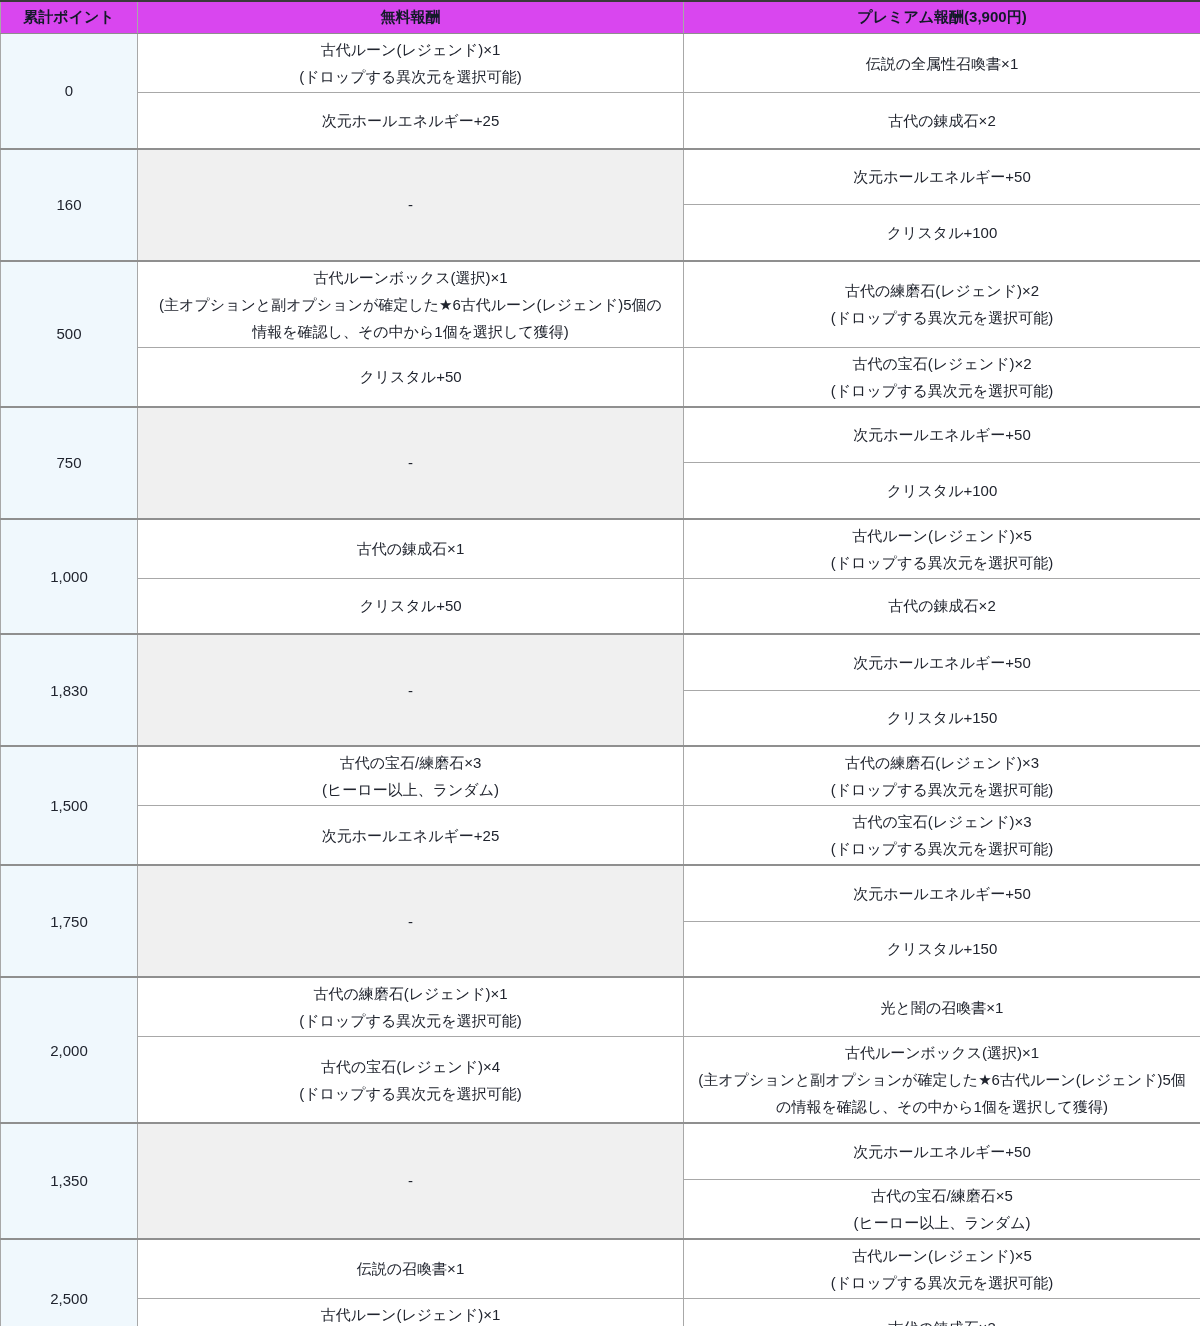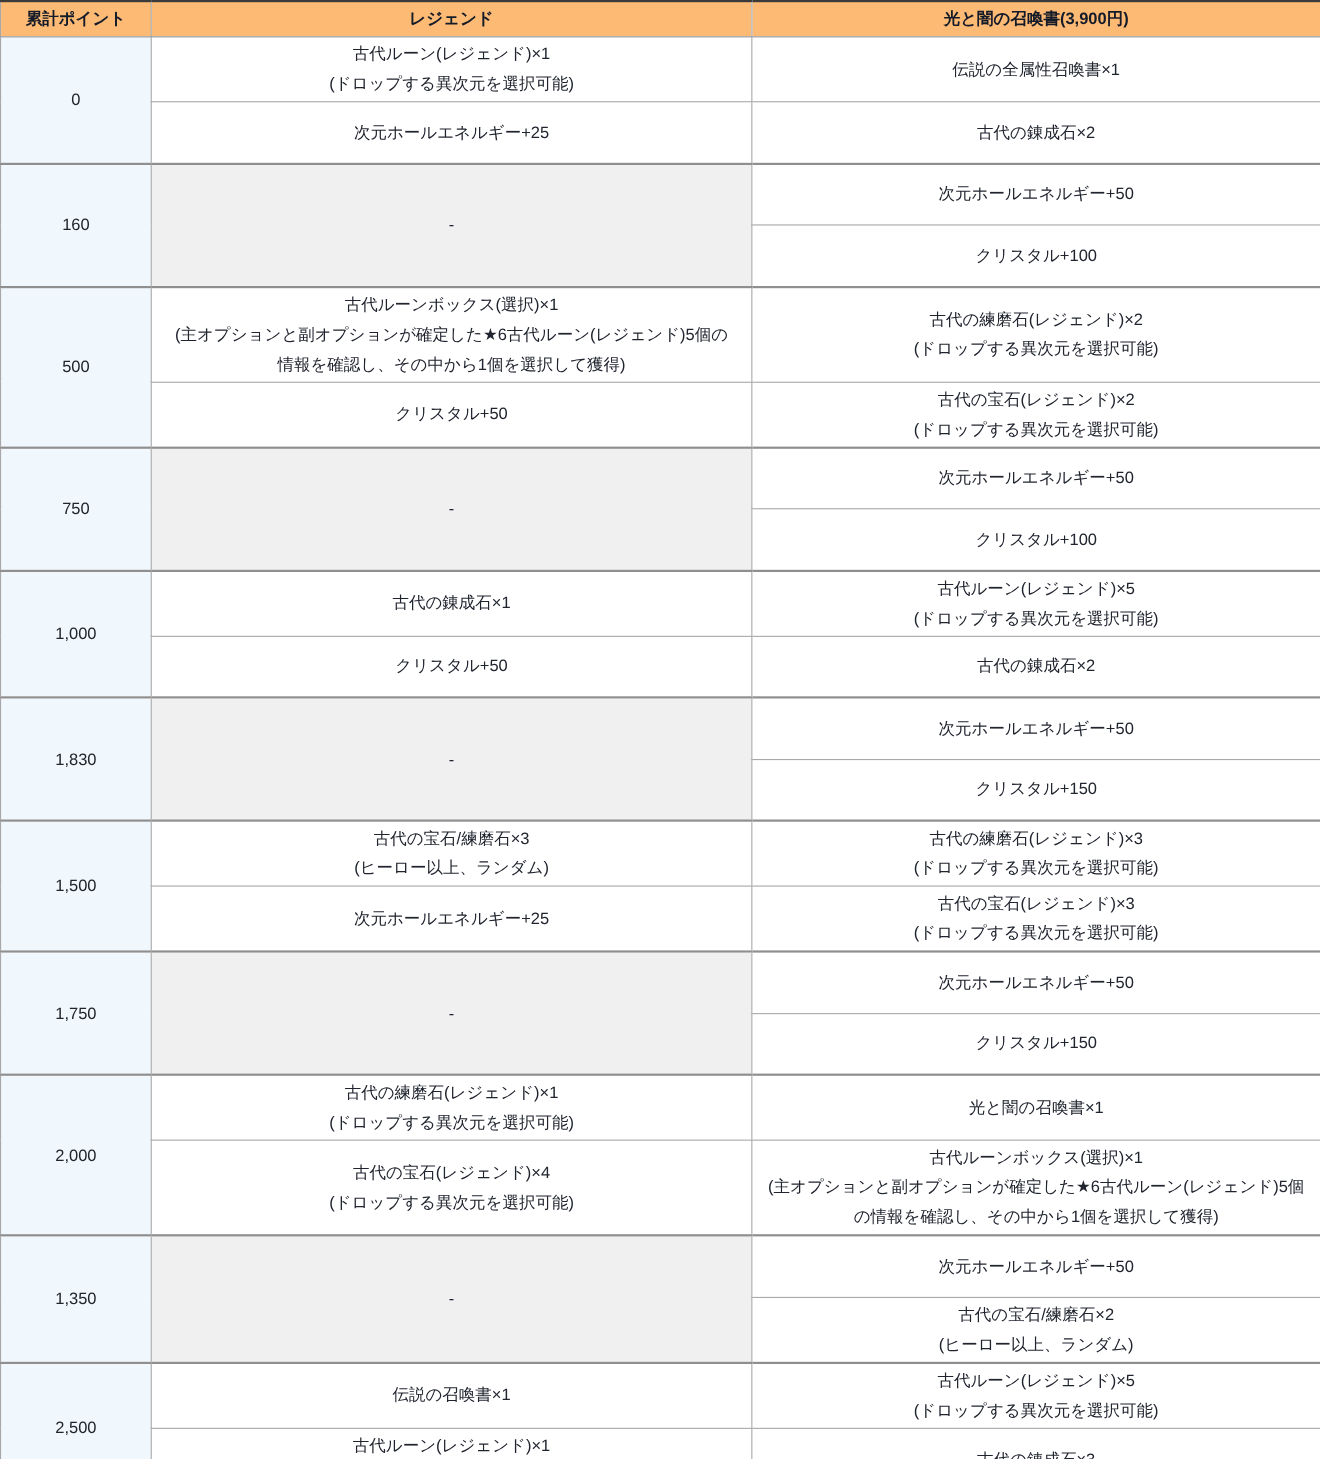--- a/index.html
+++ b/index.html
@@ -23,21 +23,21 @@
   table.rewards td {
     border: 1px solid #a8a8a8;
     text-align: center;
     vertical-align: middle;
     padding: 2px 10px;
     line-height: 27px;
     white-space: pre-line;
     overflow: hidden;
   }
   table.rewards thead th {
-    background: #fdba74;
+    background: #d946ef;
     color: #131a28;
     font-weight: bold;
     line-height: normal;
     padding: 6px 8px;
     height: 17px;
     border-top: 2px solid #3a3a3a;
     border-bottom: 1px solid #8f8f8f;
   }
   table.rewards tbody tr {
     height: 56px;
@@ -67,22 +67,22 @@
 <div class="page">
   <table class="rewards">
     <colgroup>
       <col style="width:137px">
       <col style="width:546px">
       <col style="width:517px">
     </colgroup>
     <thead>
       <tr>
         <th>累計ポイント</th>
-        <th>レジェンド</th>
-        <th>光と闇の召喚書(3,900円)</th>
+        <th>無料報酬</th>
+        <th>プレミアム報酬(3,900円)</th>
       </tr>
     </thead>
     <tbody id="rows-body">
         <tr class="group-start">
           <td class="cell-points" rowspan="2">0</td>
           <td class="cell-free">古代ルーン(レジェンド)×1
 (ドロップする異次元を選択可能)</td>
           <td class="cell-premium">伝説の全属性召喚書×1</td>
         </tr>
         <tr>
@@ -168,21 +168,21 @@
           <td class="cell-premium">古代ルーンボックス(選択)×1
 (主オプションと副オプションが確定した★6古代ルーン(レジェンド)5個
 の情報を確認し、その中から1個を選択して獲得)</td>
         </tr>
         <tr class="group-start">
           <td class="cell-points" rowspan="2">1,350</td>
           <td class="cell-free cell-dash" rowspan="2">-</td>
           <td class="cell-premium">次元ホールエネルギー+50</td>
         </tr>
         <tr>
-          <td class="cell-premium">古代の宝石/練磨石×2
+          <td class="cell-premium">古代の宝石/練磨石×5
 (ヒーロー以上、ランダム)</td>
         </tr>
         <tr class="group-start">
           <td class="cell-points" rowspan="2">2,500</td>
           <td class="cell-free">伝説の召喚書×1</td>
           <td class="cell-premium">古代ルーン(レジェンド)×5
 (ドロップする異次元を選択可能)</td>
         </tr>
         <tr>
           <td class="cell-free">古代ルーン(レジェンド)×1

